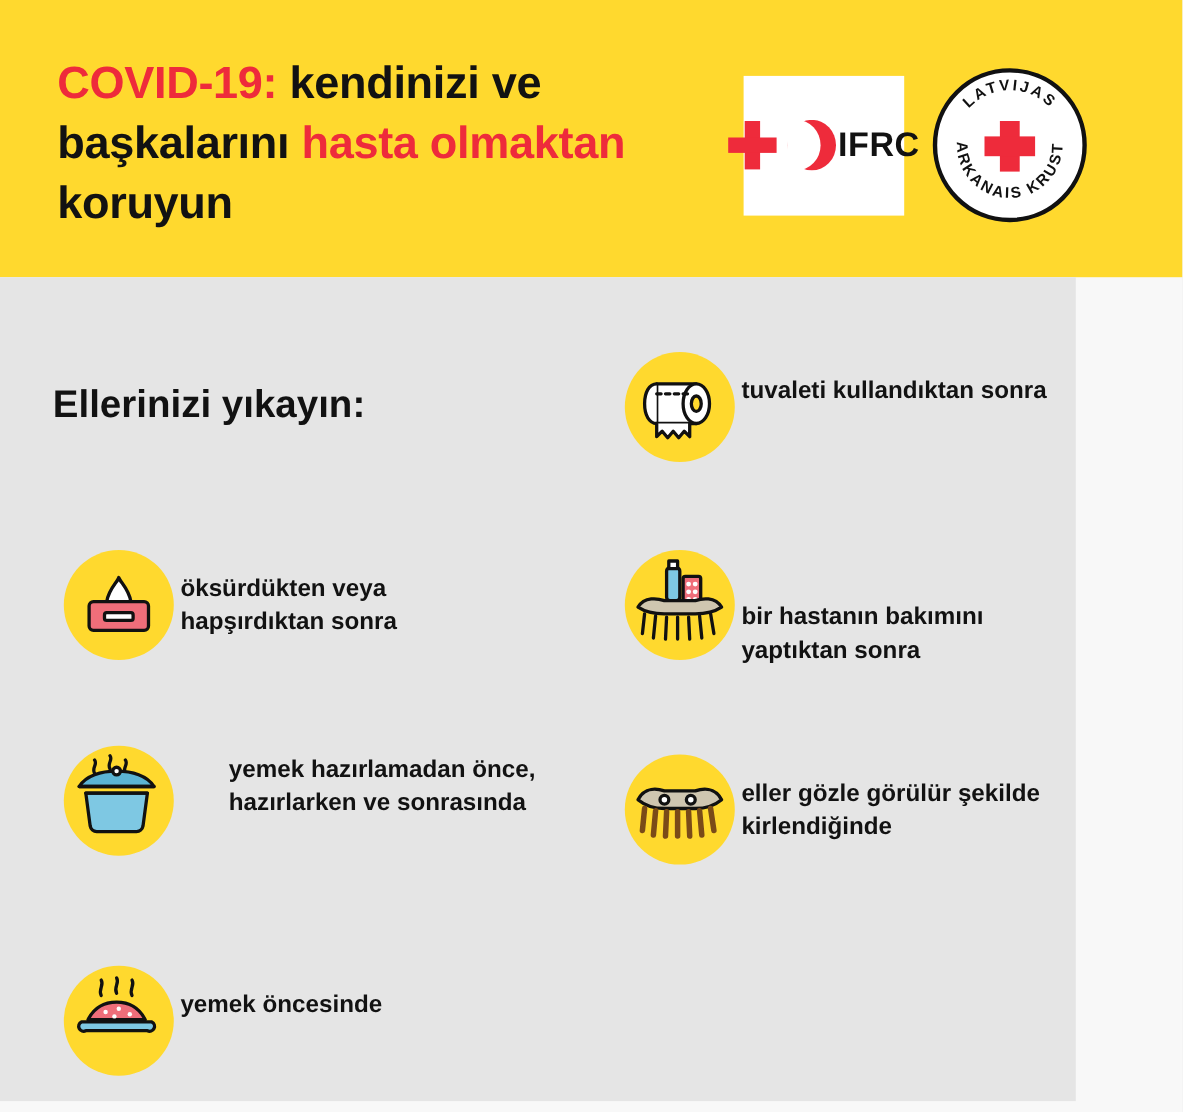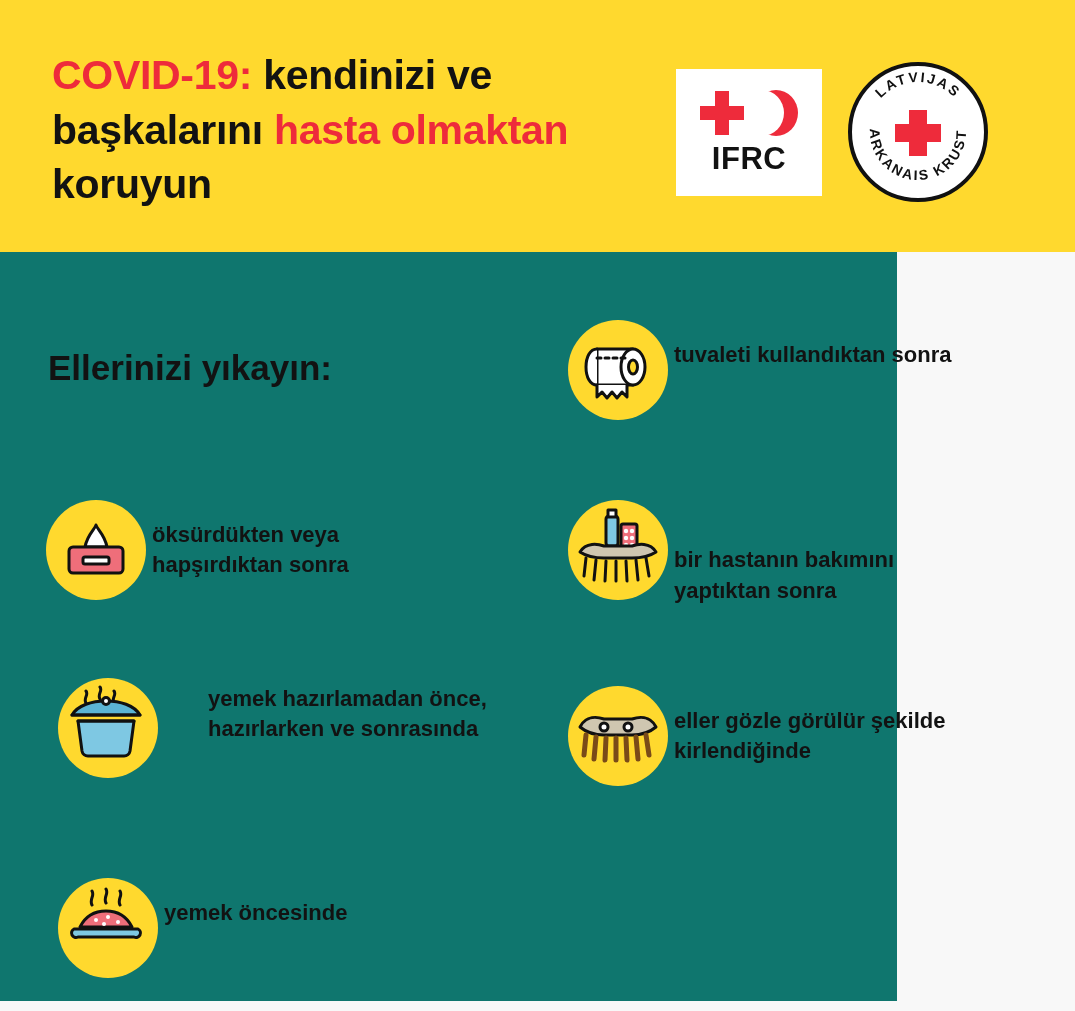--- a/index.html
+++ b/index.html
@@ -29,21 +29,21 @@
   }
   .hl { color: #ee2b3b; }
   .logos {
     position: absolute;
     left: 676px; top: 62px;
     display: flex; align-items: center; gap: 26px;
   }
   
   .ifrc {
     width: 146px; height: 127px; background: #ffffff;
-    display: flex; flex-direction: column;
+    display: flex; flex-direction: row;
     align-items: center; justify-content: center;
     gap: 2px;
   }
   .ifrc-marks { display: flex; align-items: center; gap: 10px; height: 52px; }
   .cross { position: relative; width: 44px; height: 44px; }
   .cross::before, .cross::after {
     content: ""; position: absolute; background: #ee2b3b;
   }
   .cross::before { left: 15px; top: 0; width: 14px; height: 44px; }
   .cross::after { left: 0; top: 15px; width: 44px; height: 14px; }
@@ -63,21 +63,21 @@
   }
   
   .lrc {
     position: relative; width: 140px; height: 140px;
     border-radius: 50%; background: #ffffff;
     border: 4px solid #111;
   }
   .lrc svg { position: absolute; left: 0; top: 0; }
 
   
-  .body-area { position: relative; width: 897px; height: 749px; background: #0f766e; }
+  .body-area { position: relative; width: 978px; height: 749px; background: #e5e5e5; }
 
   .section-title {
     position: absolute; left: 48px; top: 358px;
     font-size: 35px; font-weight: bold; color: #121212;
   }
 
   .item { position: absolute; display: flex; align-items: flex-start; }
   .icon-wrap {
     position: relative; width: 112px; height: 112px;
     flex: 0 0 112px;
@@ -149,21 +149,21 @@
             <ellipse cx="58" cy="40" rx="12" ry="18" fill="#fff"></ellipse>
             <ellipse cx="58" cy="40" rx="4.5" ry="7" fill="#ffd92e"></ellipse>
             <path d="M22 58 l0 12 l5 -5 l5 6 l5 -6 l5 6 l5 -6 l5 5 l0 -12" fill="#fff"></path>
             <path d="M22 31 h30" stroke-dasharray="4 4" fill="none"></path>
           </g>
         </svg>
       </div>
       <div class="item-label">tuvaleti kullandıktan sonra</div>
     </div>
 
-    <div class="item" style="left:40px; top:242px;">
+    <div class="item" style="left:52px; top:242px;">
       <div class="icon-wrap">
         <div class="blob"></div>
         <svg width="86" height="86" viewBox="0 0 86 86">
           <g stroke="#111" stroke-width="3" stroke-linejoin="round" stroke-linecap="round">
             <path d="M32 40 c2 -12 10 -18 11 -22 c1 4 9 10 11 22 z" fill="#fff"></path>
             <rect x="16" y="40" width="54" height="26" rx="4" fill="#ef6e7a"></rect>
             <rect x="30" y="50" width="26" height="7" rx="2" fill="#fff"></rect>
           </g>
         </svg>
       </div>

